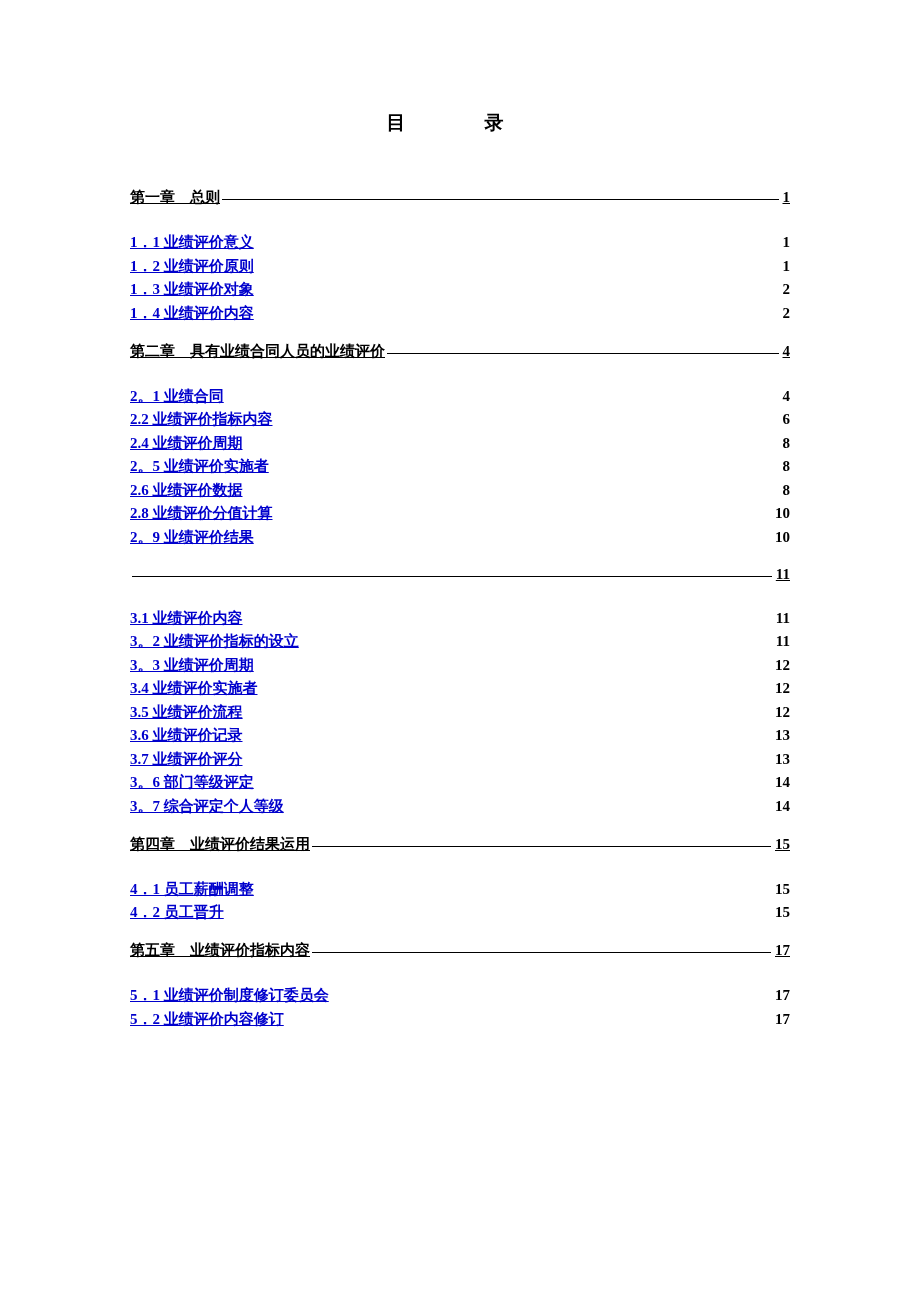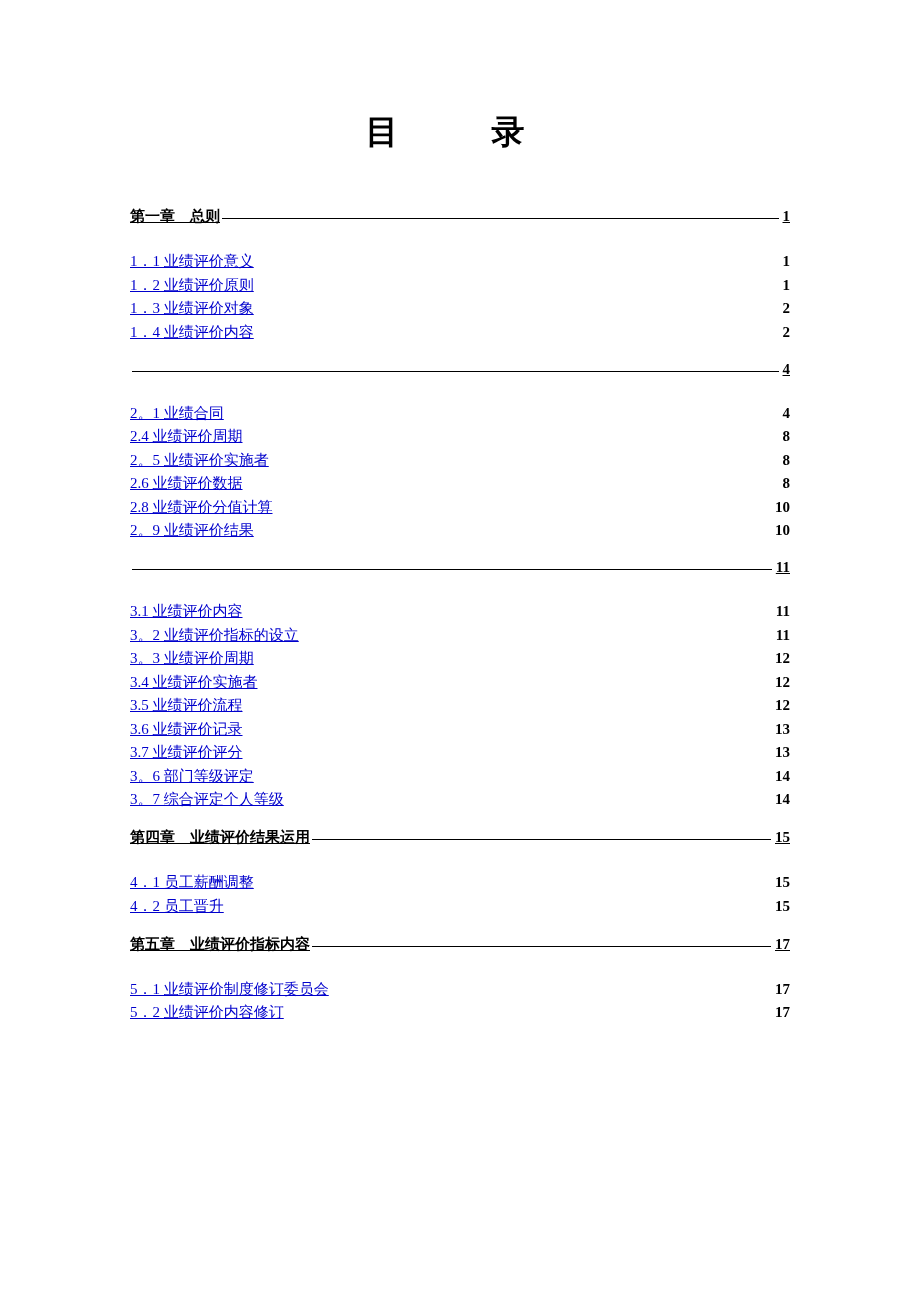--- a/index.html
+++ b/index.html
@@ -9,21 +9,21 @@
     }
     body {
       width: 920px;
       min-height: 1302px;
       background: #fff;
       font-family: "SimSun", "宋体", serif;
       padding: 110px 130px 60px 130px;
     }
     .title {
       text-align: center;
-      font-size: 33px;
+      font-size: 19px;
       font-weight: bold;
       letter-spacing: 30px;
       margin-bottom: 52px;
       color: #000;
     }
     .chapter-row {
       display: flex;
       align-items: baseline;
       margin-top: 8px;
       margin-bottom: 26px;
@@ -53,21 +53,21 @@
     }
     .section-row {
       display: flex;
       align-items: baseline;
       margin-bottom: 4.5px;
     }
     .section-row .section-link {
       color: #0000cc;
       text-decoration: underline;
       font-size: 15px;
-      font-weight: normal;
+      font-weight: bold;
       white-space: nowrap;
       cursor: pointer;
     }
     .section-row .filler {
       flex: 1;
     }
     .section-row .page {
       font-size: 15px;
       font-weight: bold;
       color: #000;
@@ -104,28 +104,34 @@
         <span class="filler"></span>
         <span class="page">2</span>
       </div>
       <div class="section-row">
         <a class="section-link">1．4 业绩评价内容</a>
         <span class="filler"></span>
         <span class="page">2</span>
       </div>
     </div>
     <div class="chapter-row">
+      <a class="chapter-link">第二章　具有业绩合同人员的业绩评价</a>
       <span class="filler"></span>
       <span class="page">4</span>
     </div>
     <div class="group">
       <div class="section-row">
         <a class="section-link">2。1 业绩合同</a>
         <span class="filler"></span>
         <span class="page">4</span>
+      </div>
+      <div class="section-row">
+        <a class="section-link">2.2 业绩评价指标内容</a>
+        <span class="filler"></span>
+        <span class="page">6</span>
       </div>
       <div class="section-row">
         <a class="section-link">2.4 业绩评价周期</a>
         <span class="filler"></span>
         <span class="page">8</span>
       </div>
       <div class="section-row">
         <a class="section-link">2。5 业绩评价实施者</a>
         <span class="filler"></span>
         <span class="page">8</span>

